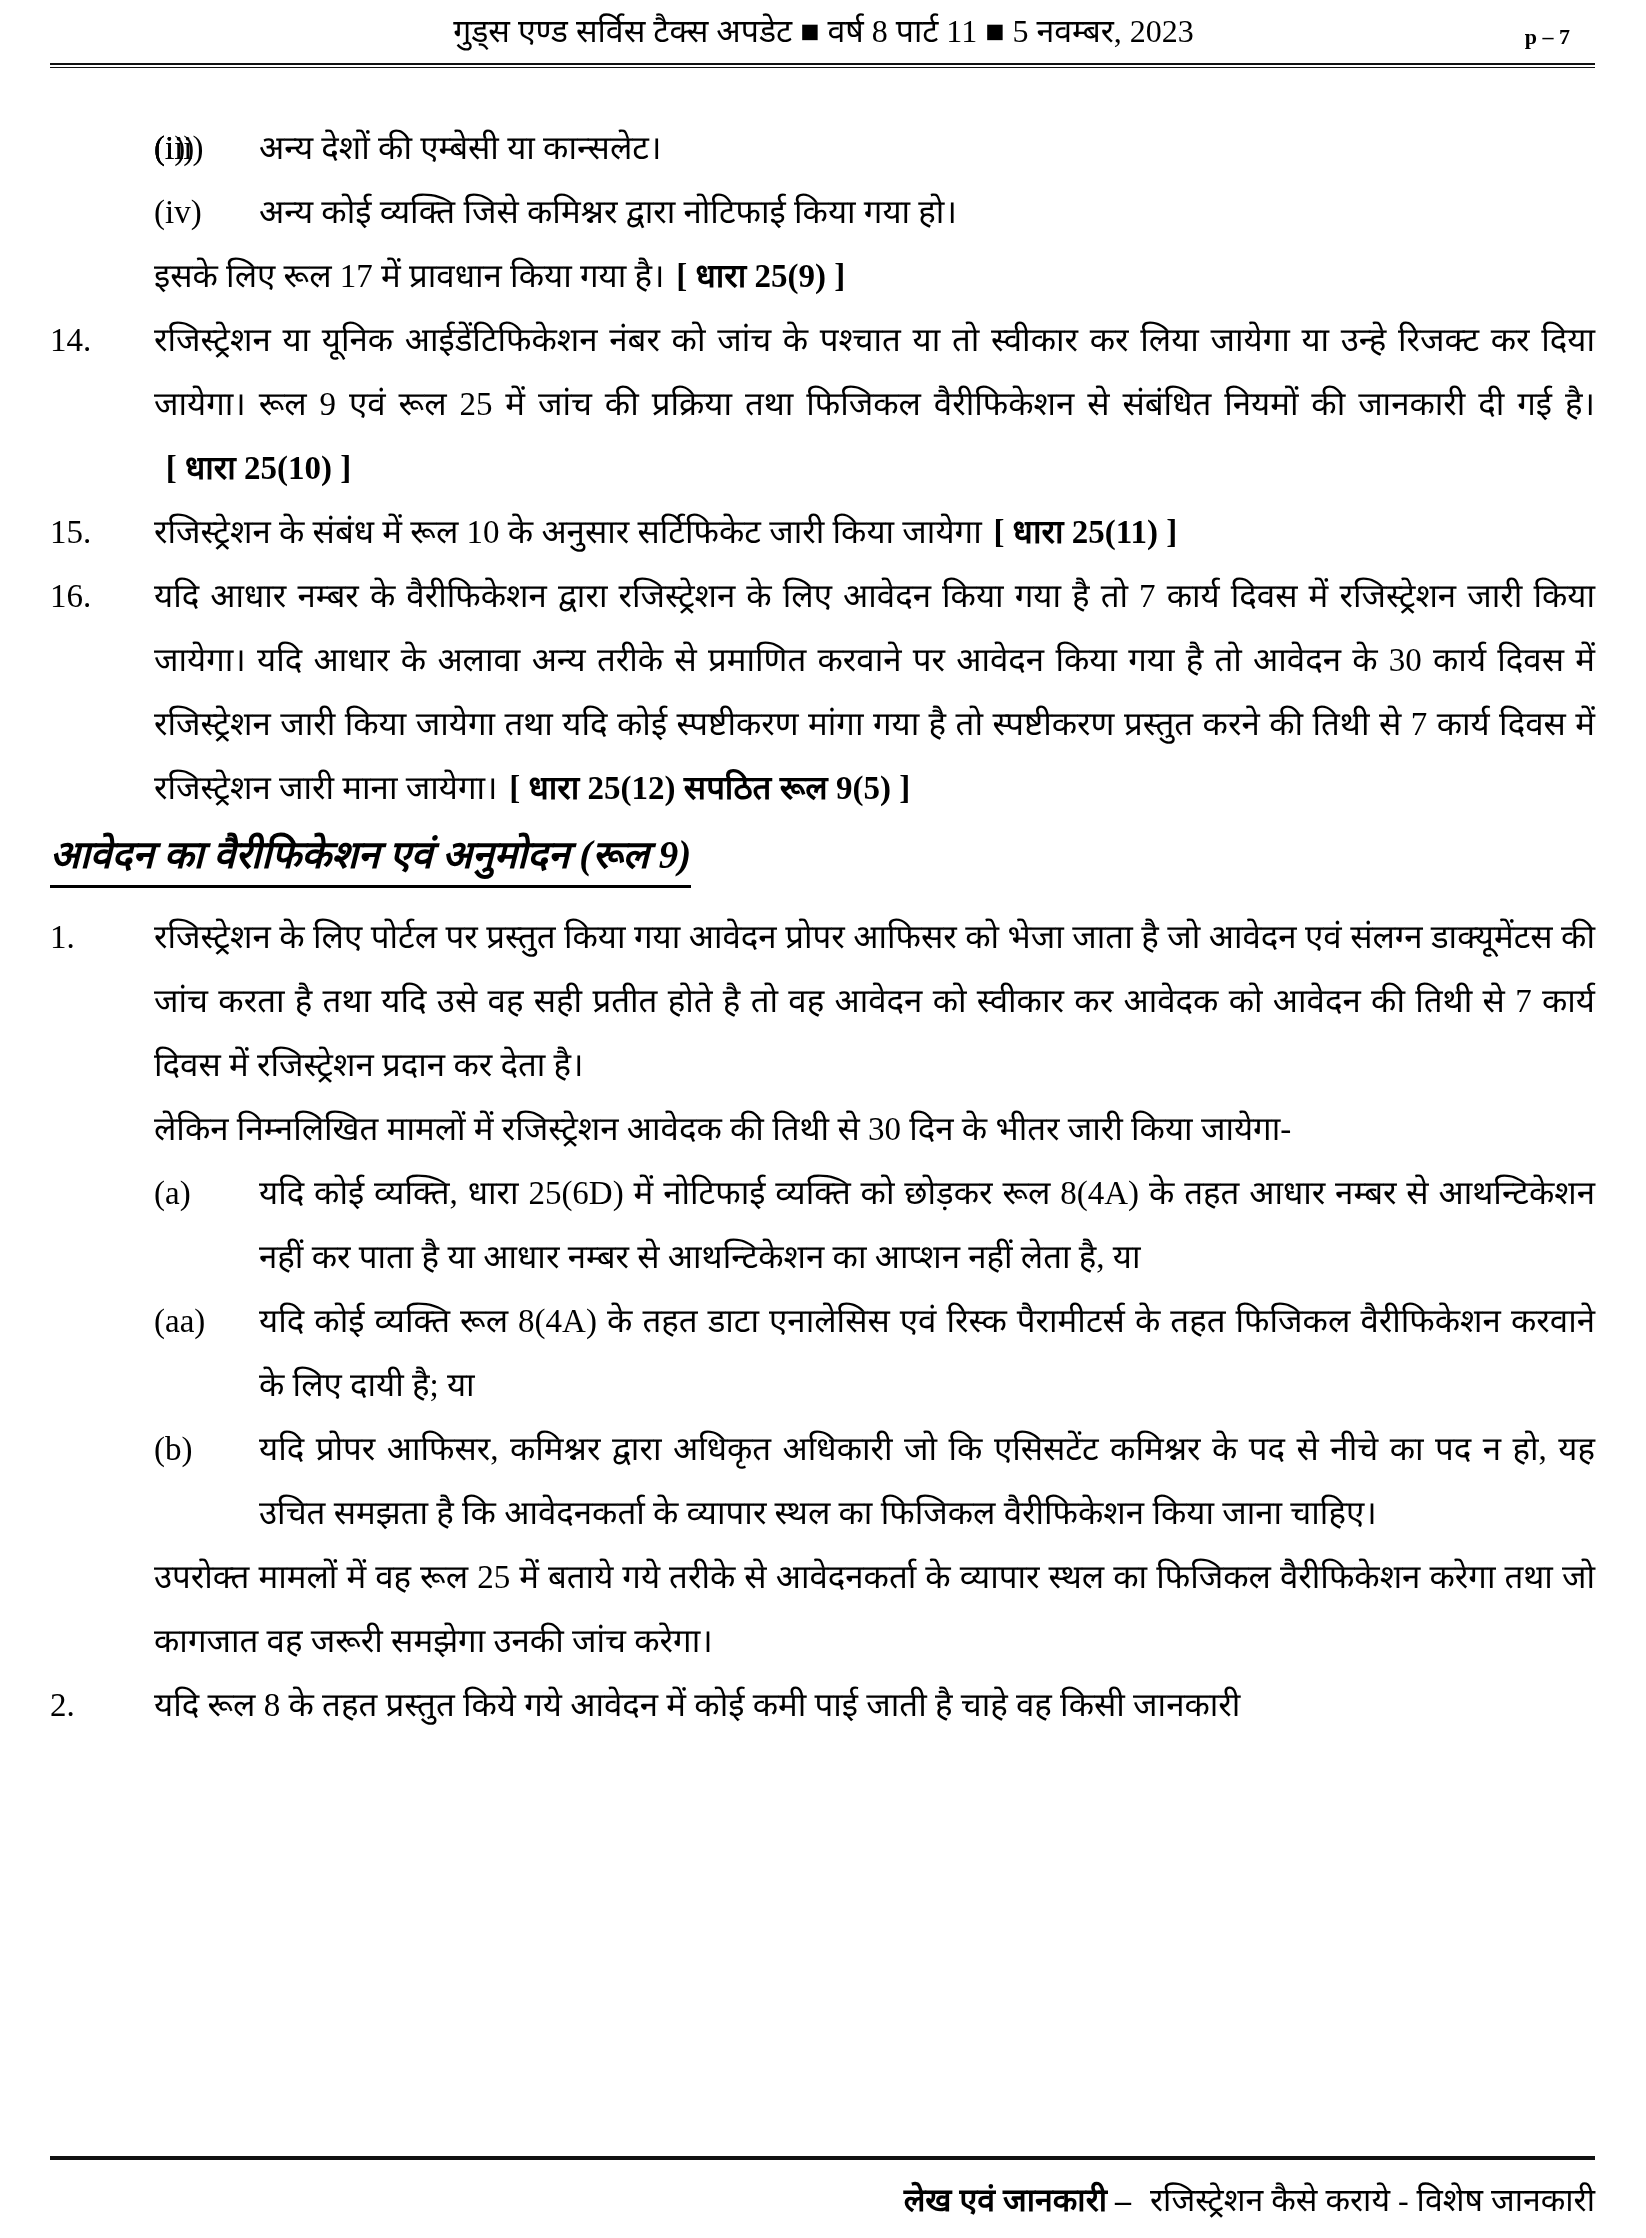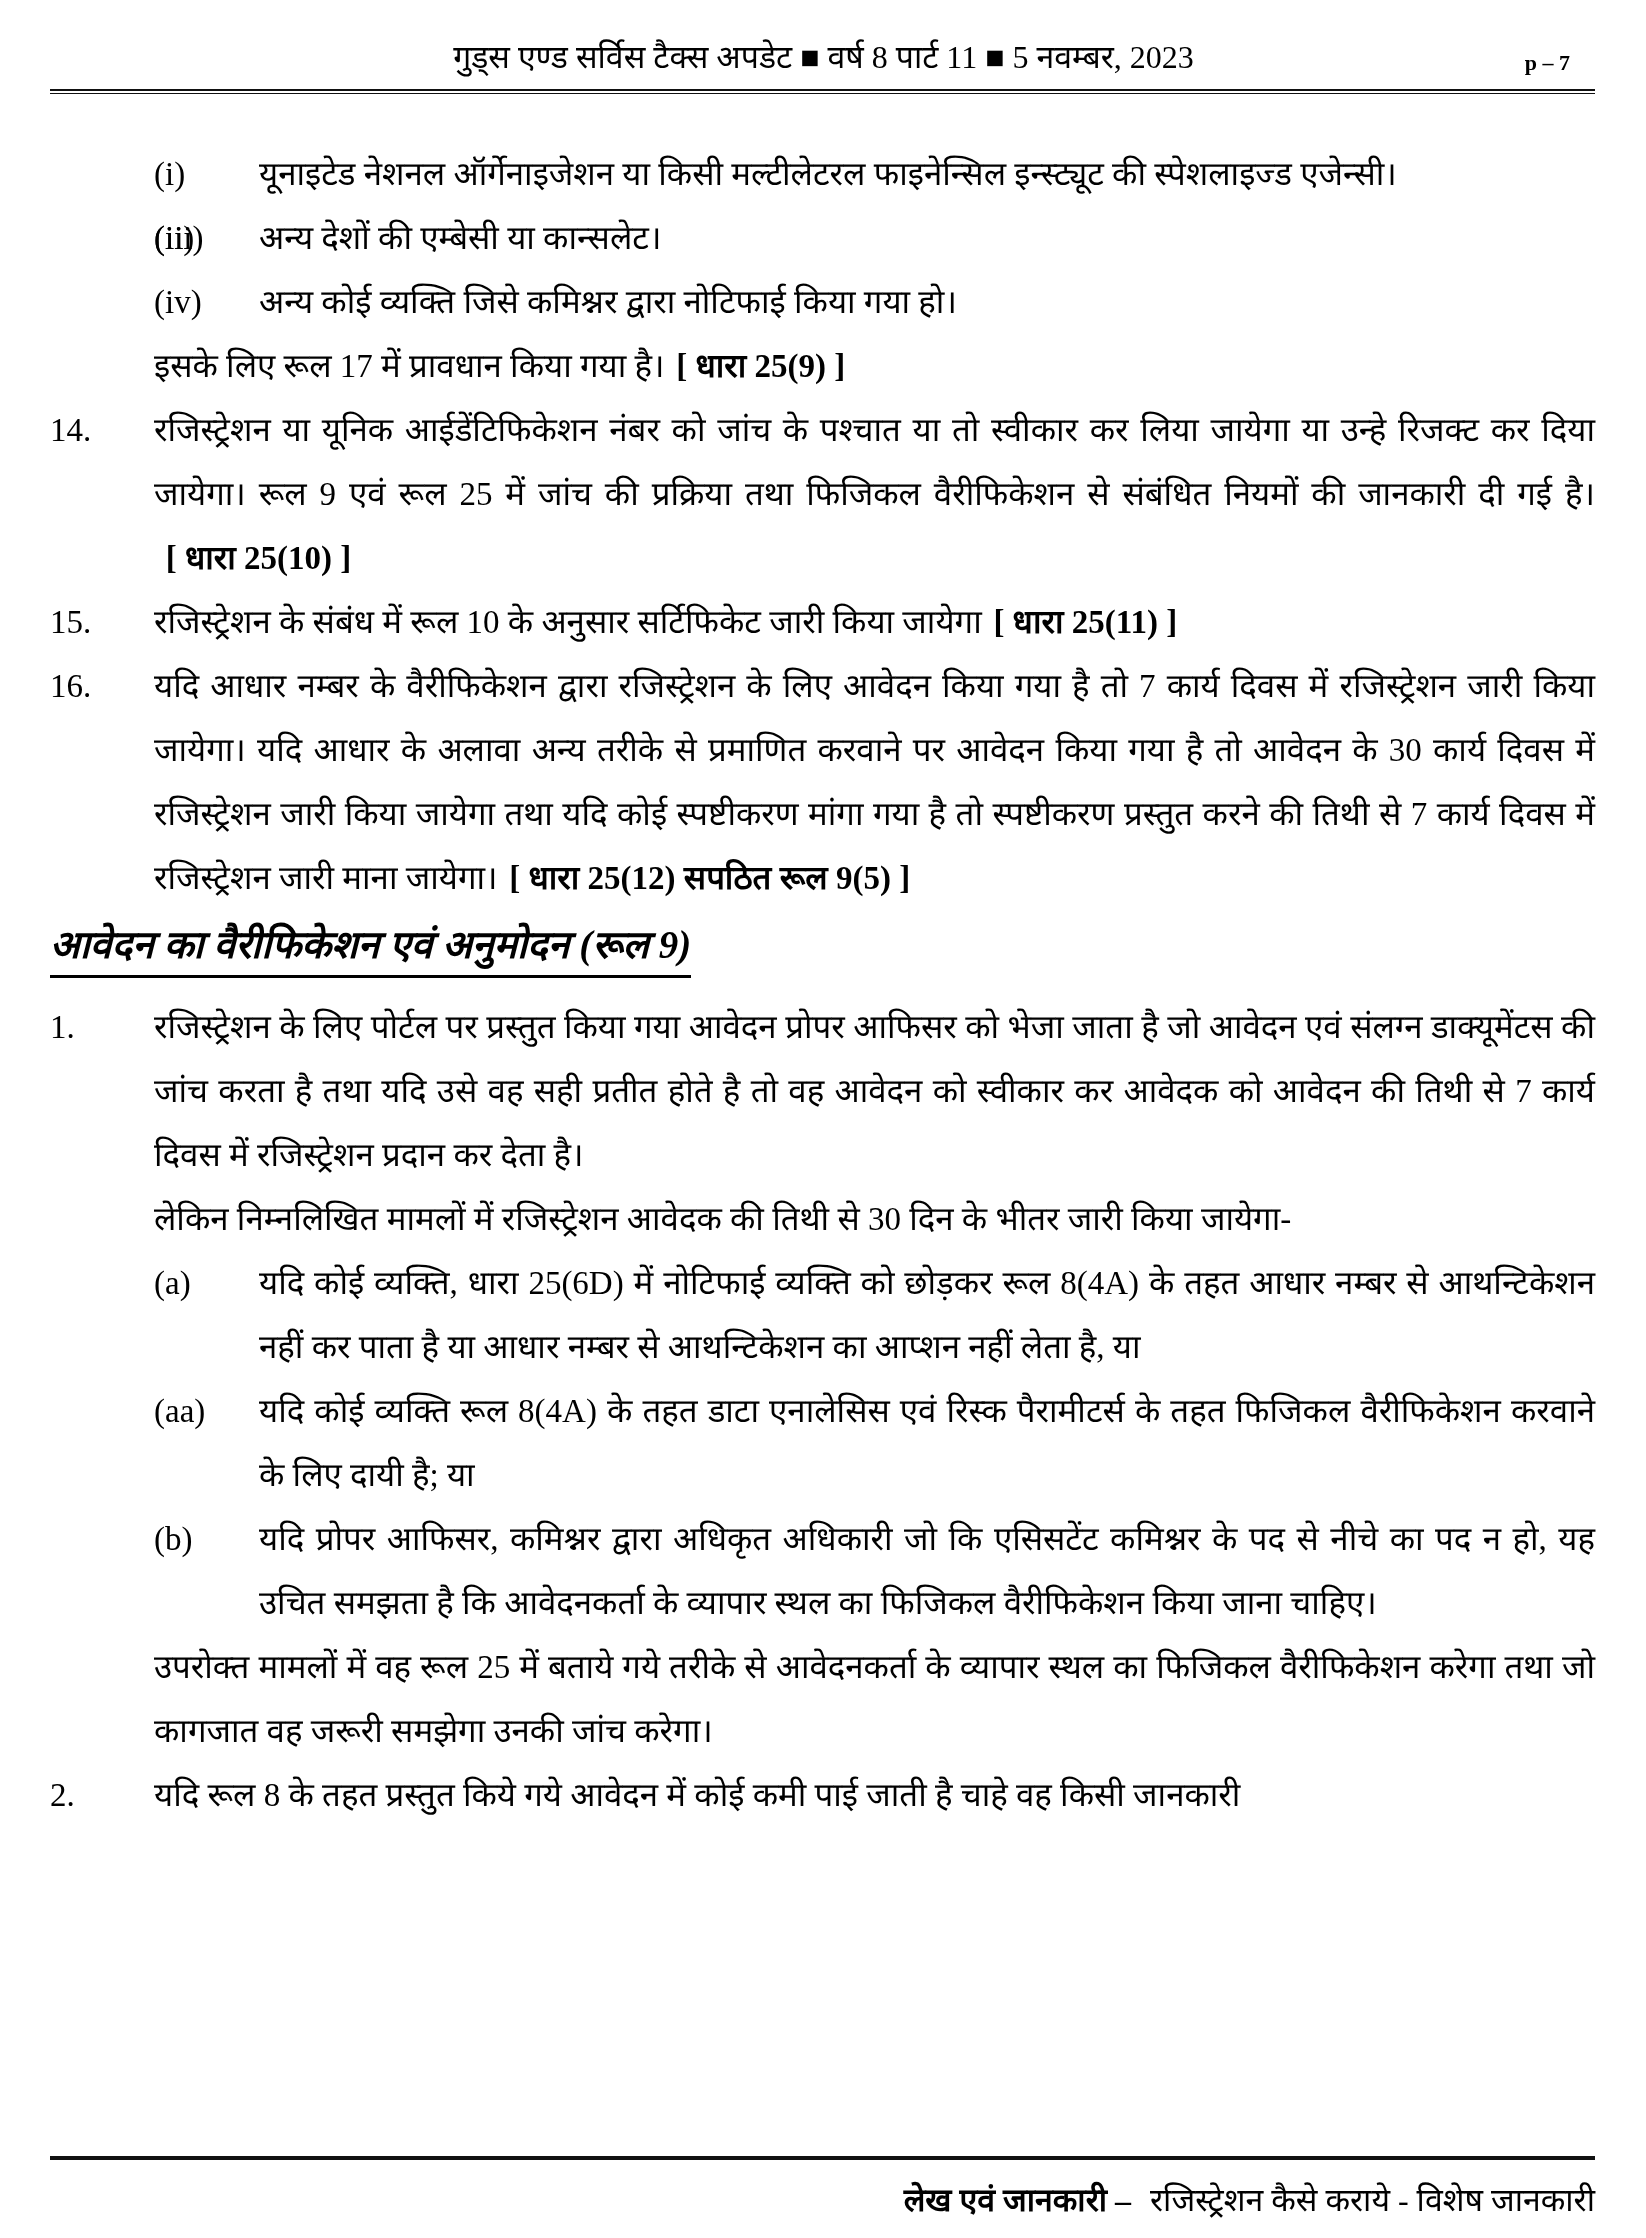--- a/index.html
+++ b/index.html
@@ -5,21 +5,21 @@
   html,body{margin:0;padding:0;}
   body{
     width:1647px;height:2239px;
     background:#ffffff;color:#000;
     font-family:"Liberation Serif","DejaVu Sans",serif;
     position:relative;overflow:hidden;
   }
   .page{position:relative;width:100%;height:100%;}
 
   
-  .header{position:relative;height:94px;padding:0 52px 0 22px;}
+  .header{position:relative;height:68px;padding:0 52px 0 22px;}
   .header-title{
     position:absolute;left:0;right:0;bottom:18.4px;
     text-align:center;font-size:32px;line-height:37px;
     letter-spacing:0px;white-space:nowrap;
   }
   .header-page{
     position:absolute;right:77px;bottom:18.4px;
     font-size:22px;font-weight:bold;white-space:nowrap;
   }
   .header-rule{
@@ -68,21 +68,20 @@
   <div class="header">
     <div class="header-title">गुड्स एण्ड सर्विस टैक्स अपडेट ■ वर्ष 8 पार्ट 11 ■ 5 नवम्बर, 2023</div>
     <div class="header-page">p – 7</div>
     <div class="header-rule"></div>
   </div>
 
   <div class="content">
 
     <div class="para subitem">
       <span class="marker">(i)</span>
-      <span>यूनाइटेड नेशनल ऑर्गेनाइजेशन या किसी मल्टीलेटरल फाइनेन्सिल इन्स्ट्यूट की स्पेशलाइज्ड एजेन्सी।</span>
     </div>
     <div class="para subitem">
       <span class="marker">(ii)</span>
     </div>
     <div class="para subitem">
       <span class="marker">(iii)</span>
       <span>अन्य देशों की एम्बेसी या कान्सलेट।</span>
     </div>
     <div class="para subitem">
       <span class="marker">(iv)</span>

